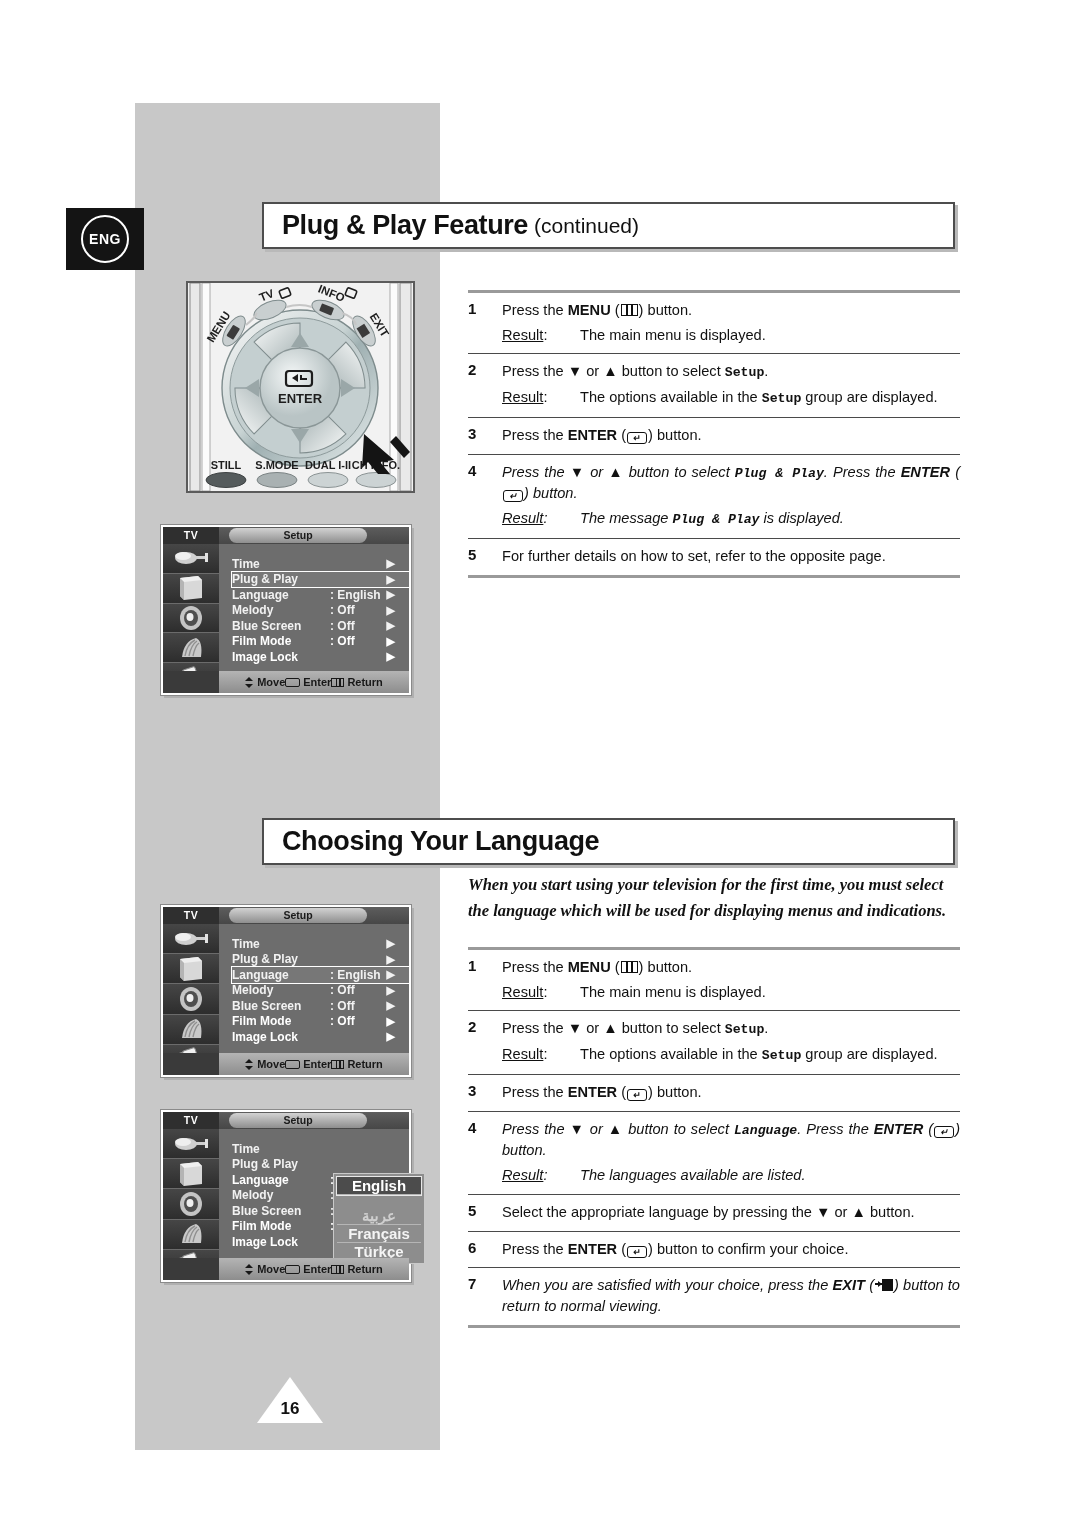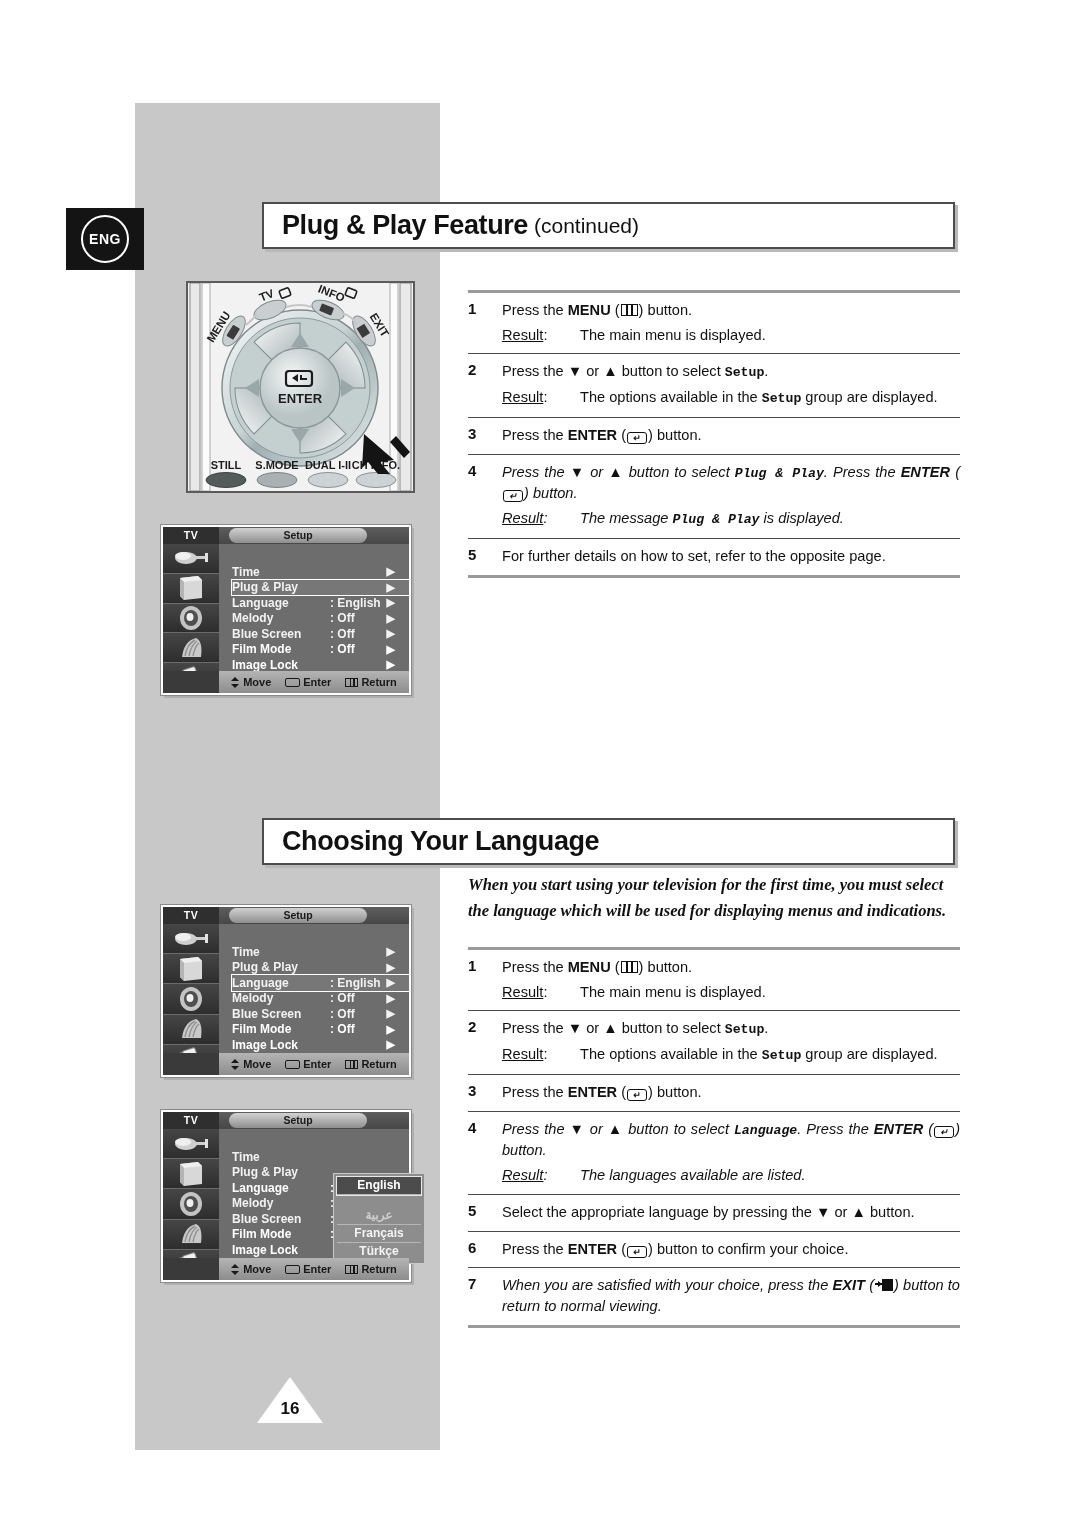--- a/index.html
+++ b/index.html
@@ -69,48 +69,48 @@
   .osd .tvlabel{position:absolute;left:0;top:0;width:56px;height:17px;background:#2f2f2f;
                 color:#fff;font-size:10.5px;font-weight:bold;text-align:center;line-height:17px;letter-spacing:.5px;}
   .osd .setuptab{position:absolute;left:66px;top:1px;width:138px;height:15px;border-radius:8px;
                  background:linear-gradient(#d2d2d2,#8e8e8e);color:#1b1b1b;font-size:10.5px;font-weight:bold;
                  text-align:center;line-height:15px;}
   .osd .icons{position:absolute;left:0;top:17px;width:56px;bottom:0;background:#3a3a3a;
               display:flex;flex-direction:column;}
   .osd .icons .ic{flex:1;border-bottom:1px solid #6b6b6b;position:relative;
                   background:linear-gradient(#464646,#2d2d2d);overflow:hidden;}
   .osd .icons .ic svg{position:absolute;left:50%;top:50%;transform:translate(-50%,-50%);}
-  .osd .list{position:absolute;left:56px;right:0;top:17px;bottom:22px;padding:20px 0 0 13px;}
+  .osd .list{position:absolute;left:56px;right:0;top:17px;bottom:22px;padding:12px 0 0 13px;}
   .osd .row{display:flex;align-items:center;height:15.5px;font-size:12px;font-weight:bold;color:#f2f2f2;
             position:relative;}
   .osd .row .nm{width:98px;flex:none;}
   .osd .row .vl{width:78px;flex:none;}
   .osd .row .ar{position:absolute;right:14px;color:#f2f2f2;font-size:11px;line-height:1;}
   .osd .row.dim .nm,.osd .row.dim .vl,.osd .row.dim .ar{color:#ffffff;}
   .osd .row.sel{outline:1.6px solid #ffffff;background:rgba(255,255,255,0.07);}
   .osd .bottombar{position:absolute;left:56px;right:0;bottom:0;height:22px;
                   background:linear-gradient(#b4b4b4,#8d8d8d);
-                  display:flex;align-items:center;justify-content:center;gap:14px;
+                  display:flex;align-items:center;justify-content:center;
                   font-size:11px;font-weight:bold;color:#181818;}
   .osd .bottombar span{display:flex;align-items:center;gap:3px;}
   .osd .bbleft{position:absolute;left:0;bottom:0;width:56px;height:22px;background:#3a3a3a;}
   .ob-updown{display:inline-block;width:9px;height:11px;position:relative;}
   .ob-updown:before{content:"";position:absolute;left:0;top:0;border-left:4.5px solid transparent;
     border-right:4.5px solid transparent;border-bottom:4.5px solid #181818;}
   .ob-updown:after{content:"";position:absolute;left:0;bottom:0;border-left:4.5px solid transparent;
     border-right:4.5px solid transparent;border-top:4.5px solid #181818;}
   .ob-enter{display:inline-block;width:15px;height:9px;border:1.4px solid #181818;border-radius:2px;box-sizing:border-box;}
   .ob-menu{display:inline-block;width:13px;height:9px;border:1.4px solid #181818;box-sizing:border-box;position:relative;}
   .ob-menu:before,.ob-menu:after{content:"";position:absolute;top:0;bottom:0;width:1.4px;background:#181818;}
   .ob-menu:before{left:3.2px;} .ob-menu:after{left:7px;}
 
   
   .langbox{position:absolute;left:114px;top:44px;width:92px;background:#8d8d8d;
            border:1px solid #c9c9c9;padding:3px;box-sizing:border-box;}
-  .langbox .opt{height:17px;line-height:17px;text-align:center;font-size:12px;font-weight:bold;
+  .langbox .opt{height:17px;line-height:17px;text-align:center;font-size:15px;font-weight:bold;
                 color:#f4f4f4;border-bottom:1px solid #b5b5b5;}
   .langbox .opt:last-child{border-bottom:none;}
   .langbox .opt.selected{background:#4c4c4c;outline:1.4px solid #e8e8e8;color:#ffffff;}
   .langbox .opt.ar{color:#cfcfcf;direction:rtl;margin-top:12px;}
 
   
   .remote{position:absolute;left:186px;top:281px;width:229px;height:212px;
           background:#f2f2f2;border:2px solid #5b5b5b;box-sizing:border-box;}
 
   

